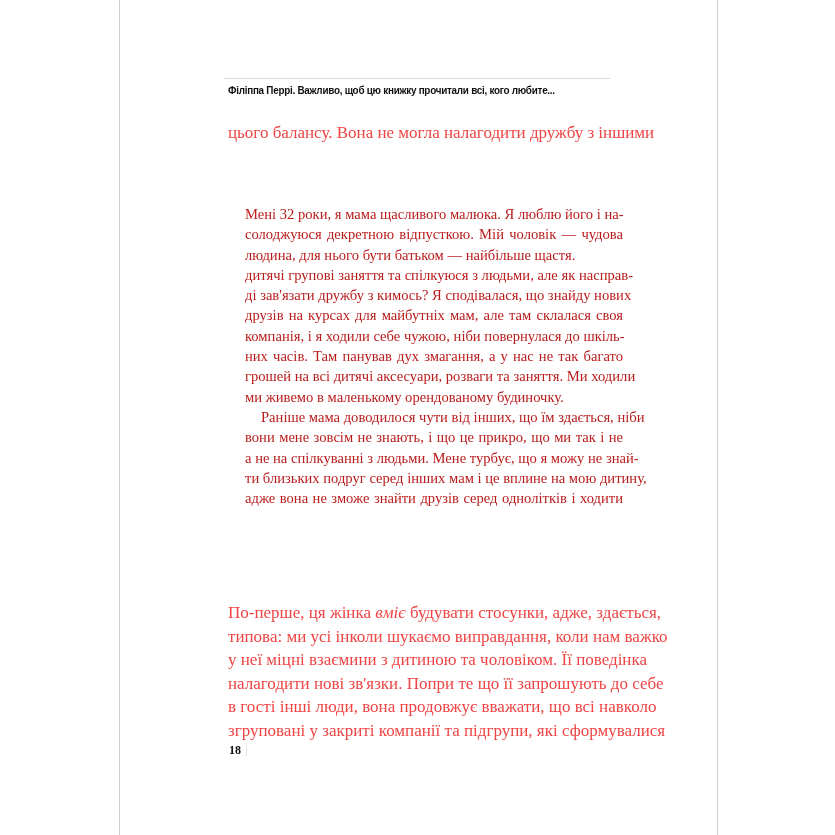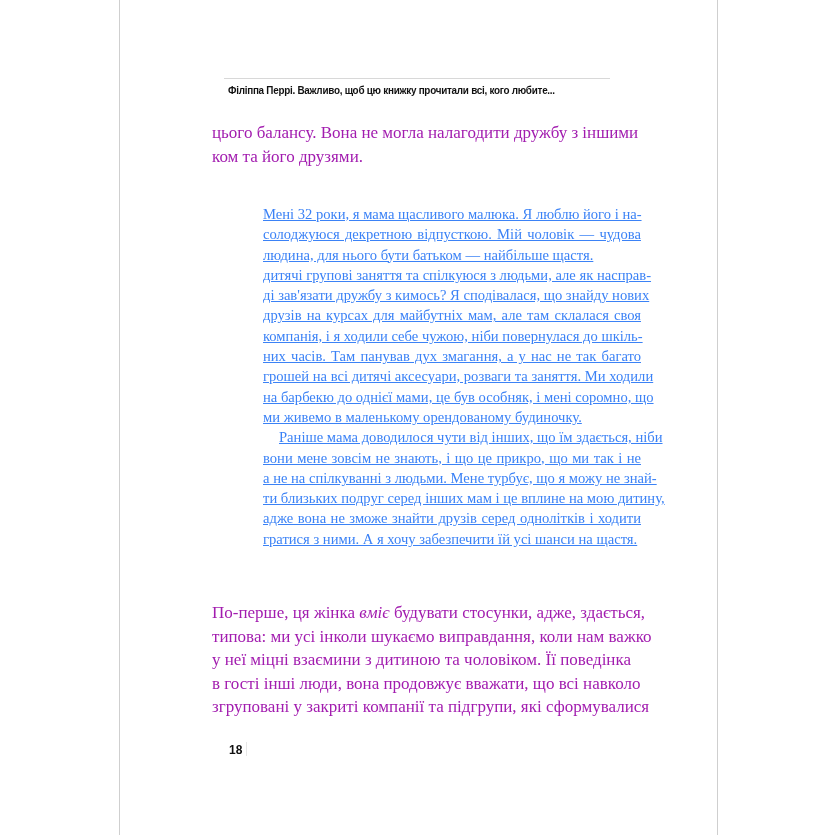--- a/index.html
+++ b/index.html
@@ -1,68 +1,66 @@
 <!DOCTYPE html>
 <html><head>
 <meta charset="utf-8">
 <style>
   html, body { margin: 0; padding: 0; background: #ffffff; }
   body { width: 835px; height: 835px; position: relative; overflow: hidden; font-family: "Liberation Serif", serif; color: #2a2a2a; }
   .page { position: absolute; left: 119px; top: 0; width: 597px; height: 835px; background: #ffffff; border-left: 1px solid #cfcfcf; border-right: 1px solid #cfcfcf; }
   .running-head { position: absolute; left: 228px; top: 84px; font-family: "Liberation Sans Narrow", "Liberation Sans", sans-serif; font-weight: bold; font-size: 11.5px; letter-spacing: -0.3px; color: #111; white-space: nowrap; transform: scaleX(0.86); transform-origin: left center; }
   .head-rule { position: absolute; left: 224px; top: 78px; width: 386px; height: 1px; background: #d8d8d8; }
-  .body-text { position: absolute; left: 212px; width: 398px; font-size: 17px; line-height: 23.5px; text-align: justify; color: #a21caf; }
+  .body-text { position: absolute; left: 228px; width: 398px; font-size: 17px; line-height: 23.5px; text-align: justify; color: #ef4444; }
   .body-text .line { display: block; text-align-last: justify; white-space: nowrap; }
   .body-text .line.last { text-align-last: left; }
-  .quote { position: absolute; left: 263px; width: 378px; font-size: 14.6px; line-height: 20.3px; color: #3b82f6; text-decoration: underline; }
+  .quote { position: absolute; left: 245px; width: 378px; font-size: 14.6px; line-height: 20.3px; color: #b91c1c; }
   .quote .line { display: block; text-align: justify; text-align-last: justify; white-space: nowrap; }
   .quote .line.last { text-align-last: left; }
   .quote .line.indent { text-indent: 16px; }
   .p1 { top: 121px; }
   .q1 { top: 204px; }
   .p2 { top: 601px; }
   em { font-style: italic; }
-  .page-number { position: absolute; left: 229px; top: 743px; font-family: Liberation Sans, sans-serif; font-weight: bold; font-size: 12px; color: #111; }
+  .page-number { position: absolute; left: 229px; top: 743px; font-family: Liberation Serif, serif; font-weight: bold; font-size: 12px; color: #111; }
   .page-number-rule { position: absolute; left: 246px; top: 742px; width: 1px; height: 14px; background: #e6e6e6; }
 </style>
 </head>
 <body>
 
 <div class="page"></div>
 
 <div class="head-rule"></div>
 <div class="running-head">Філіппа Перрі. Важливо, щоб цю книжку прочитали всі, кого любите...</div>
 
 <div class="body-text p1">
   <span class="line">цього балансу. Вона не могла налагодити дружбу з іншими</span>
-  <span class="line last">ком та його друзями.</span>
 </div>
 
 <div class="quote q1">
   <span class="line">Мені 32 роки, я мама щасливого малюка. Я люблю його і на-</span>
   <span class="line">солоджуюся декретною відпусткою. Мій чоловік — чудова</span>
   <span class="line last">людина, для нього бути батьком — найбільше щастя.</span>
   <span class="line">дитячі групові заняття та спілкуюся з людьми, але як насправ-</span>
   <span class="line">ді зав'язати дружбу з кимось? Я сподівалася, що знайду нових</span>
   <span class="line">друзів на курсах для майбутніх мам, але там склалася своя</span>
   <span class="line">компанія, і я ходили себе чужою, ніби повернулася до шкіль-</span>
   <span class="line">них часів. Там панував дух змагання, а у нас не так багато</span>
   <span class="line">грошей на всі дитячі аксесуари, розваги та заняття. Ми ходили</span>
-  <span class="line">на барбекю до однієї мами, це був особняк, і мені соромно, що</span>
   <span class="line last">ми живемо в маленькому орендованому будиночку.</span>
   <span class="line indent">Раніше мама доводилося чути від інших, що їм здається, ніби</span>
   <span class="line">вони мене зовсім не знають, і що це прикро, що ми так і не</span>
   <span class="line">а не на спілкуванні з людьми. Мене турбує, що я можу не знай-</span>
   <span class="line">ти близьких подруг серед інших мам і це вплине на мою дитину,</span>
   <span class="line">адже вона не зможе знайти друзів серед однолітків і ходити</span>
-  <span class="line last">гратися з ними. А я хочу забезпечити їй усі шанси на щастя.</span>
 </div>
 
 <div class="body-text p2">
   <span class="line"><span>По-перше, ця жінка </span><em>вміє</em><span> будувати стосунки, адже, здається,</span></span>
   <span class="line">типова: ми усі інколи шукаємо виправдання, коли нам важко</span>
   <span class="line">у неї міцні взаємини з дитиною та чоловіком. Її поведінка</span>
+  <span class="line">налагодити нові зв'язки. Попри те що її запрошують до себе</span>
   <span class="line">в гості інші люди, вона продовжує вважати, що всі навколо</span>
   <span class="line">згруповані у закриті компанії та підгрупи, які сформувалися</span>
 </div>
 
 <div class="page-number">18</div>
 <div class="page-number-rule"></div>
 
 </body></html>

